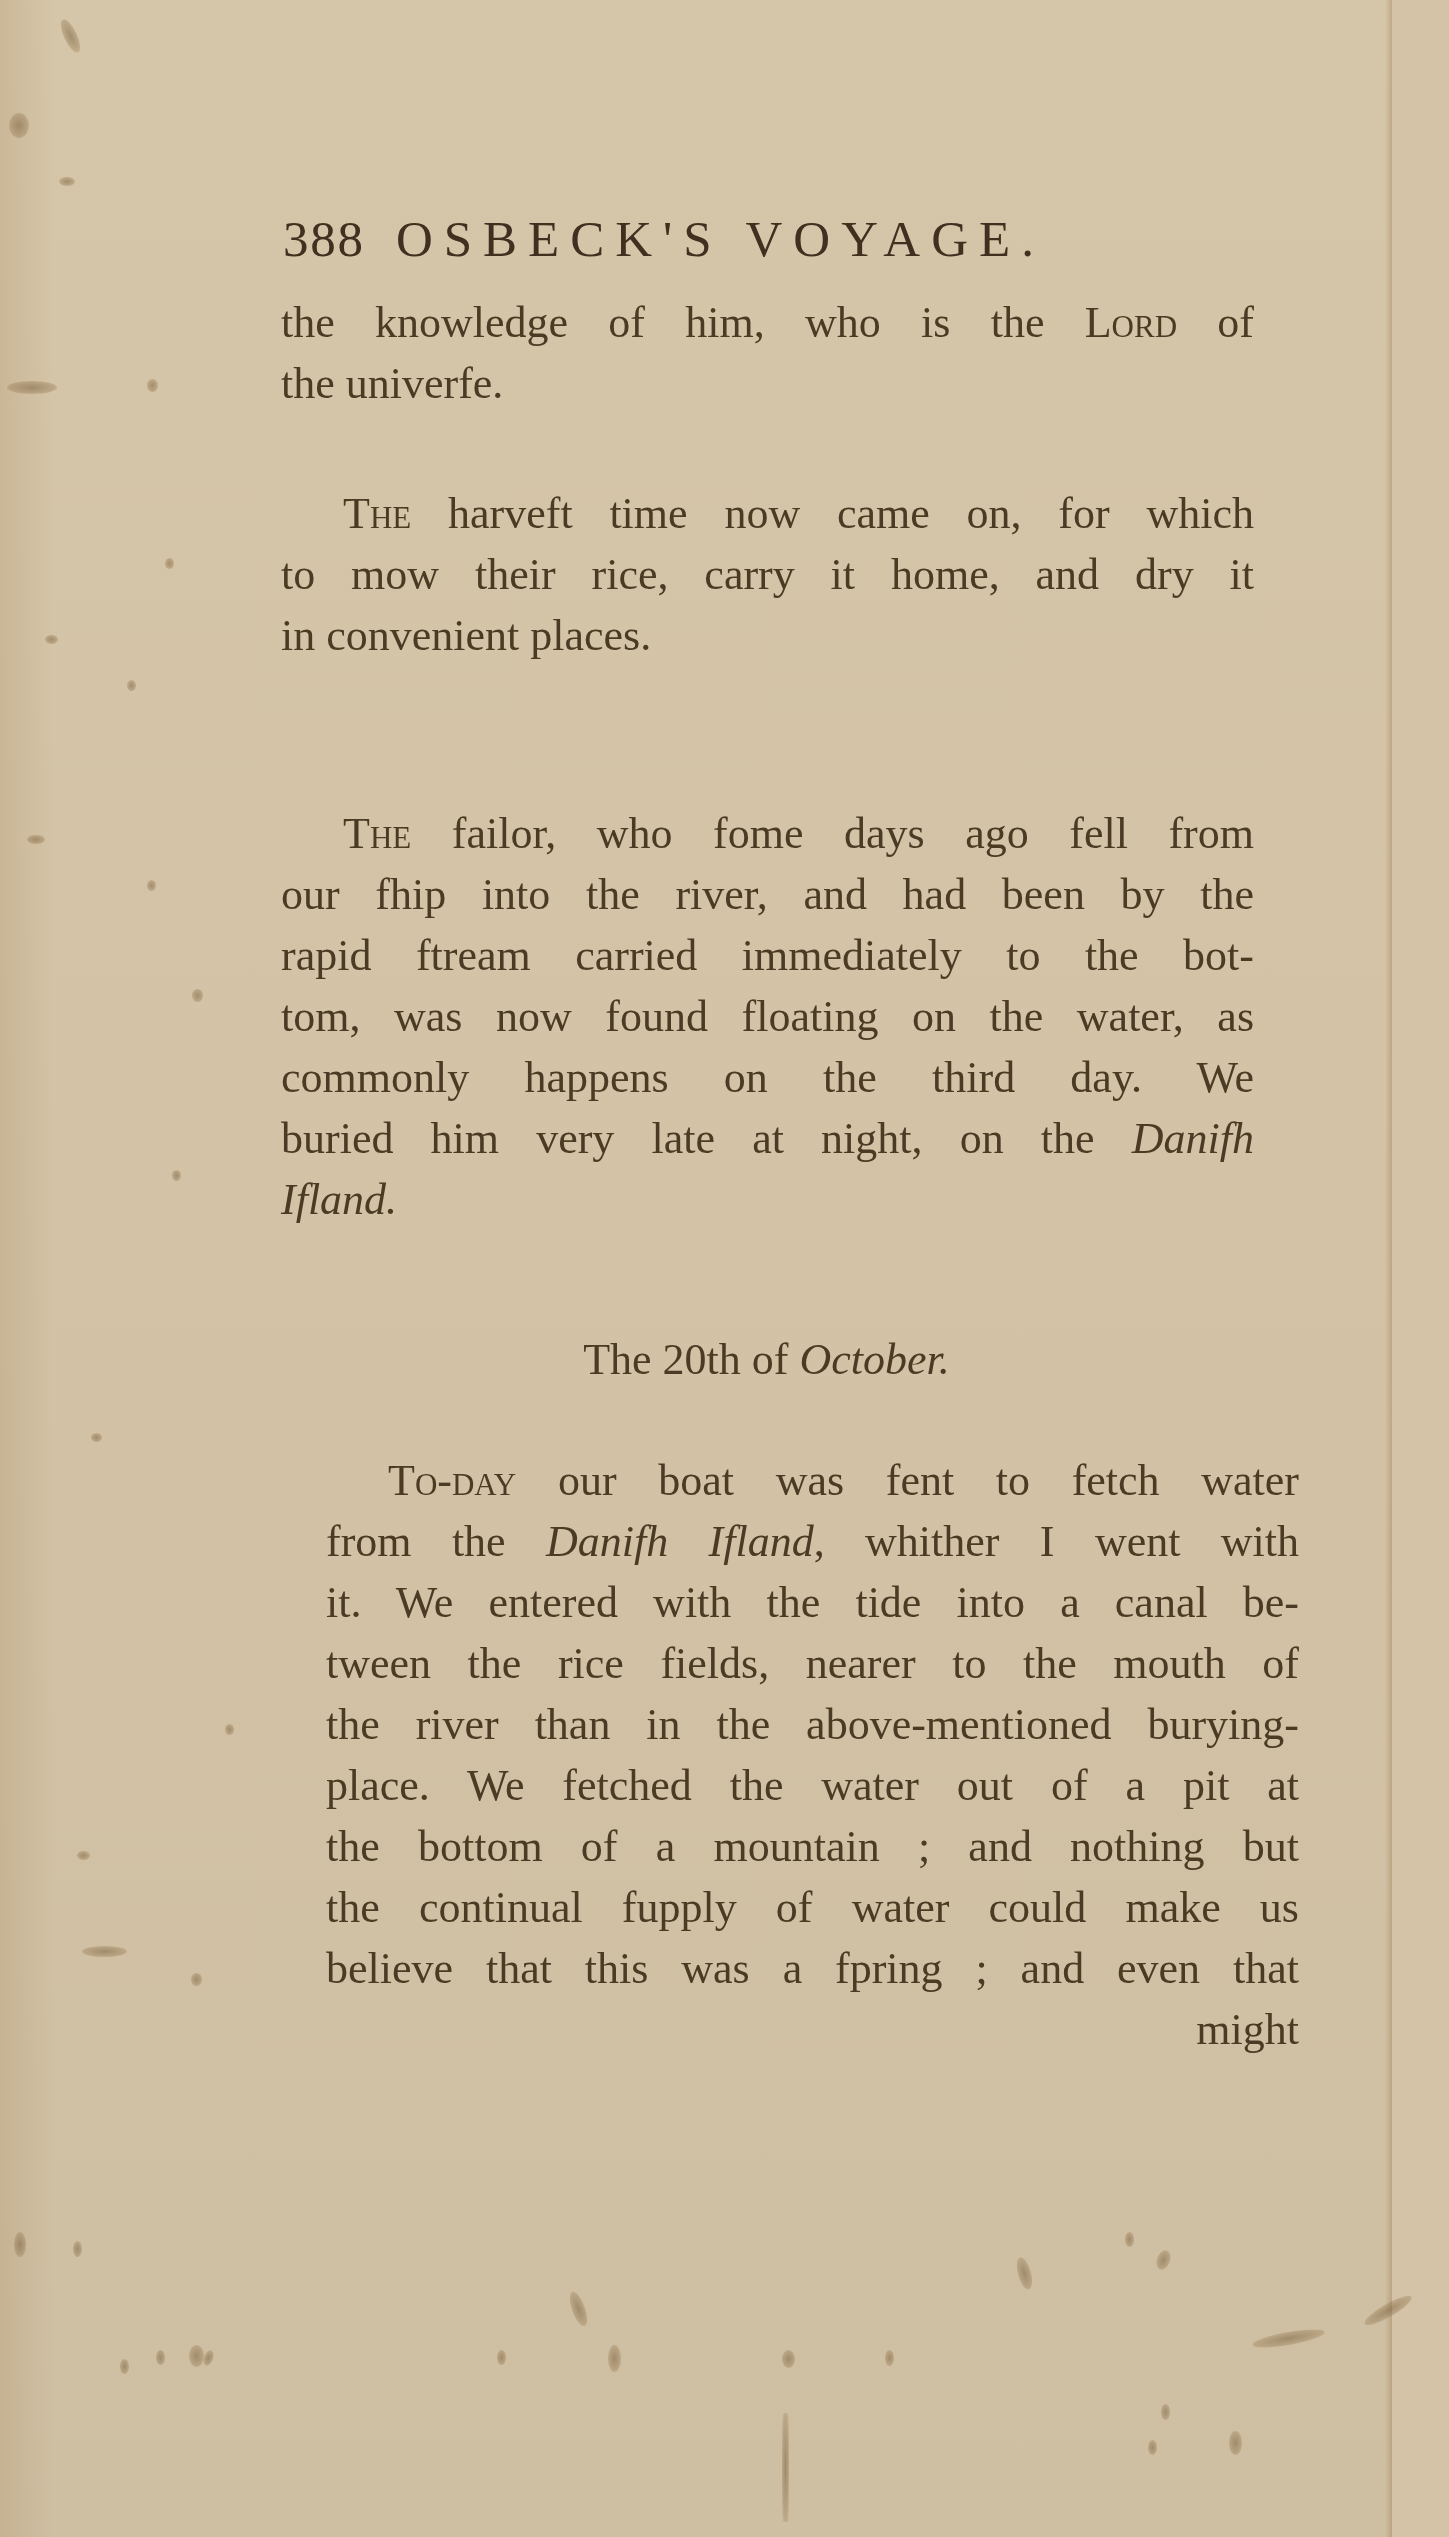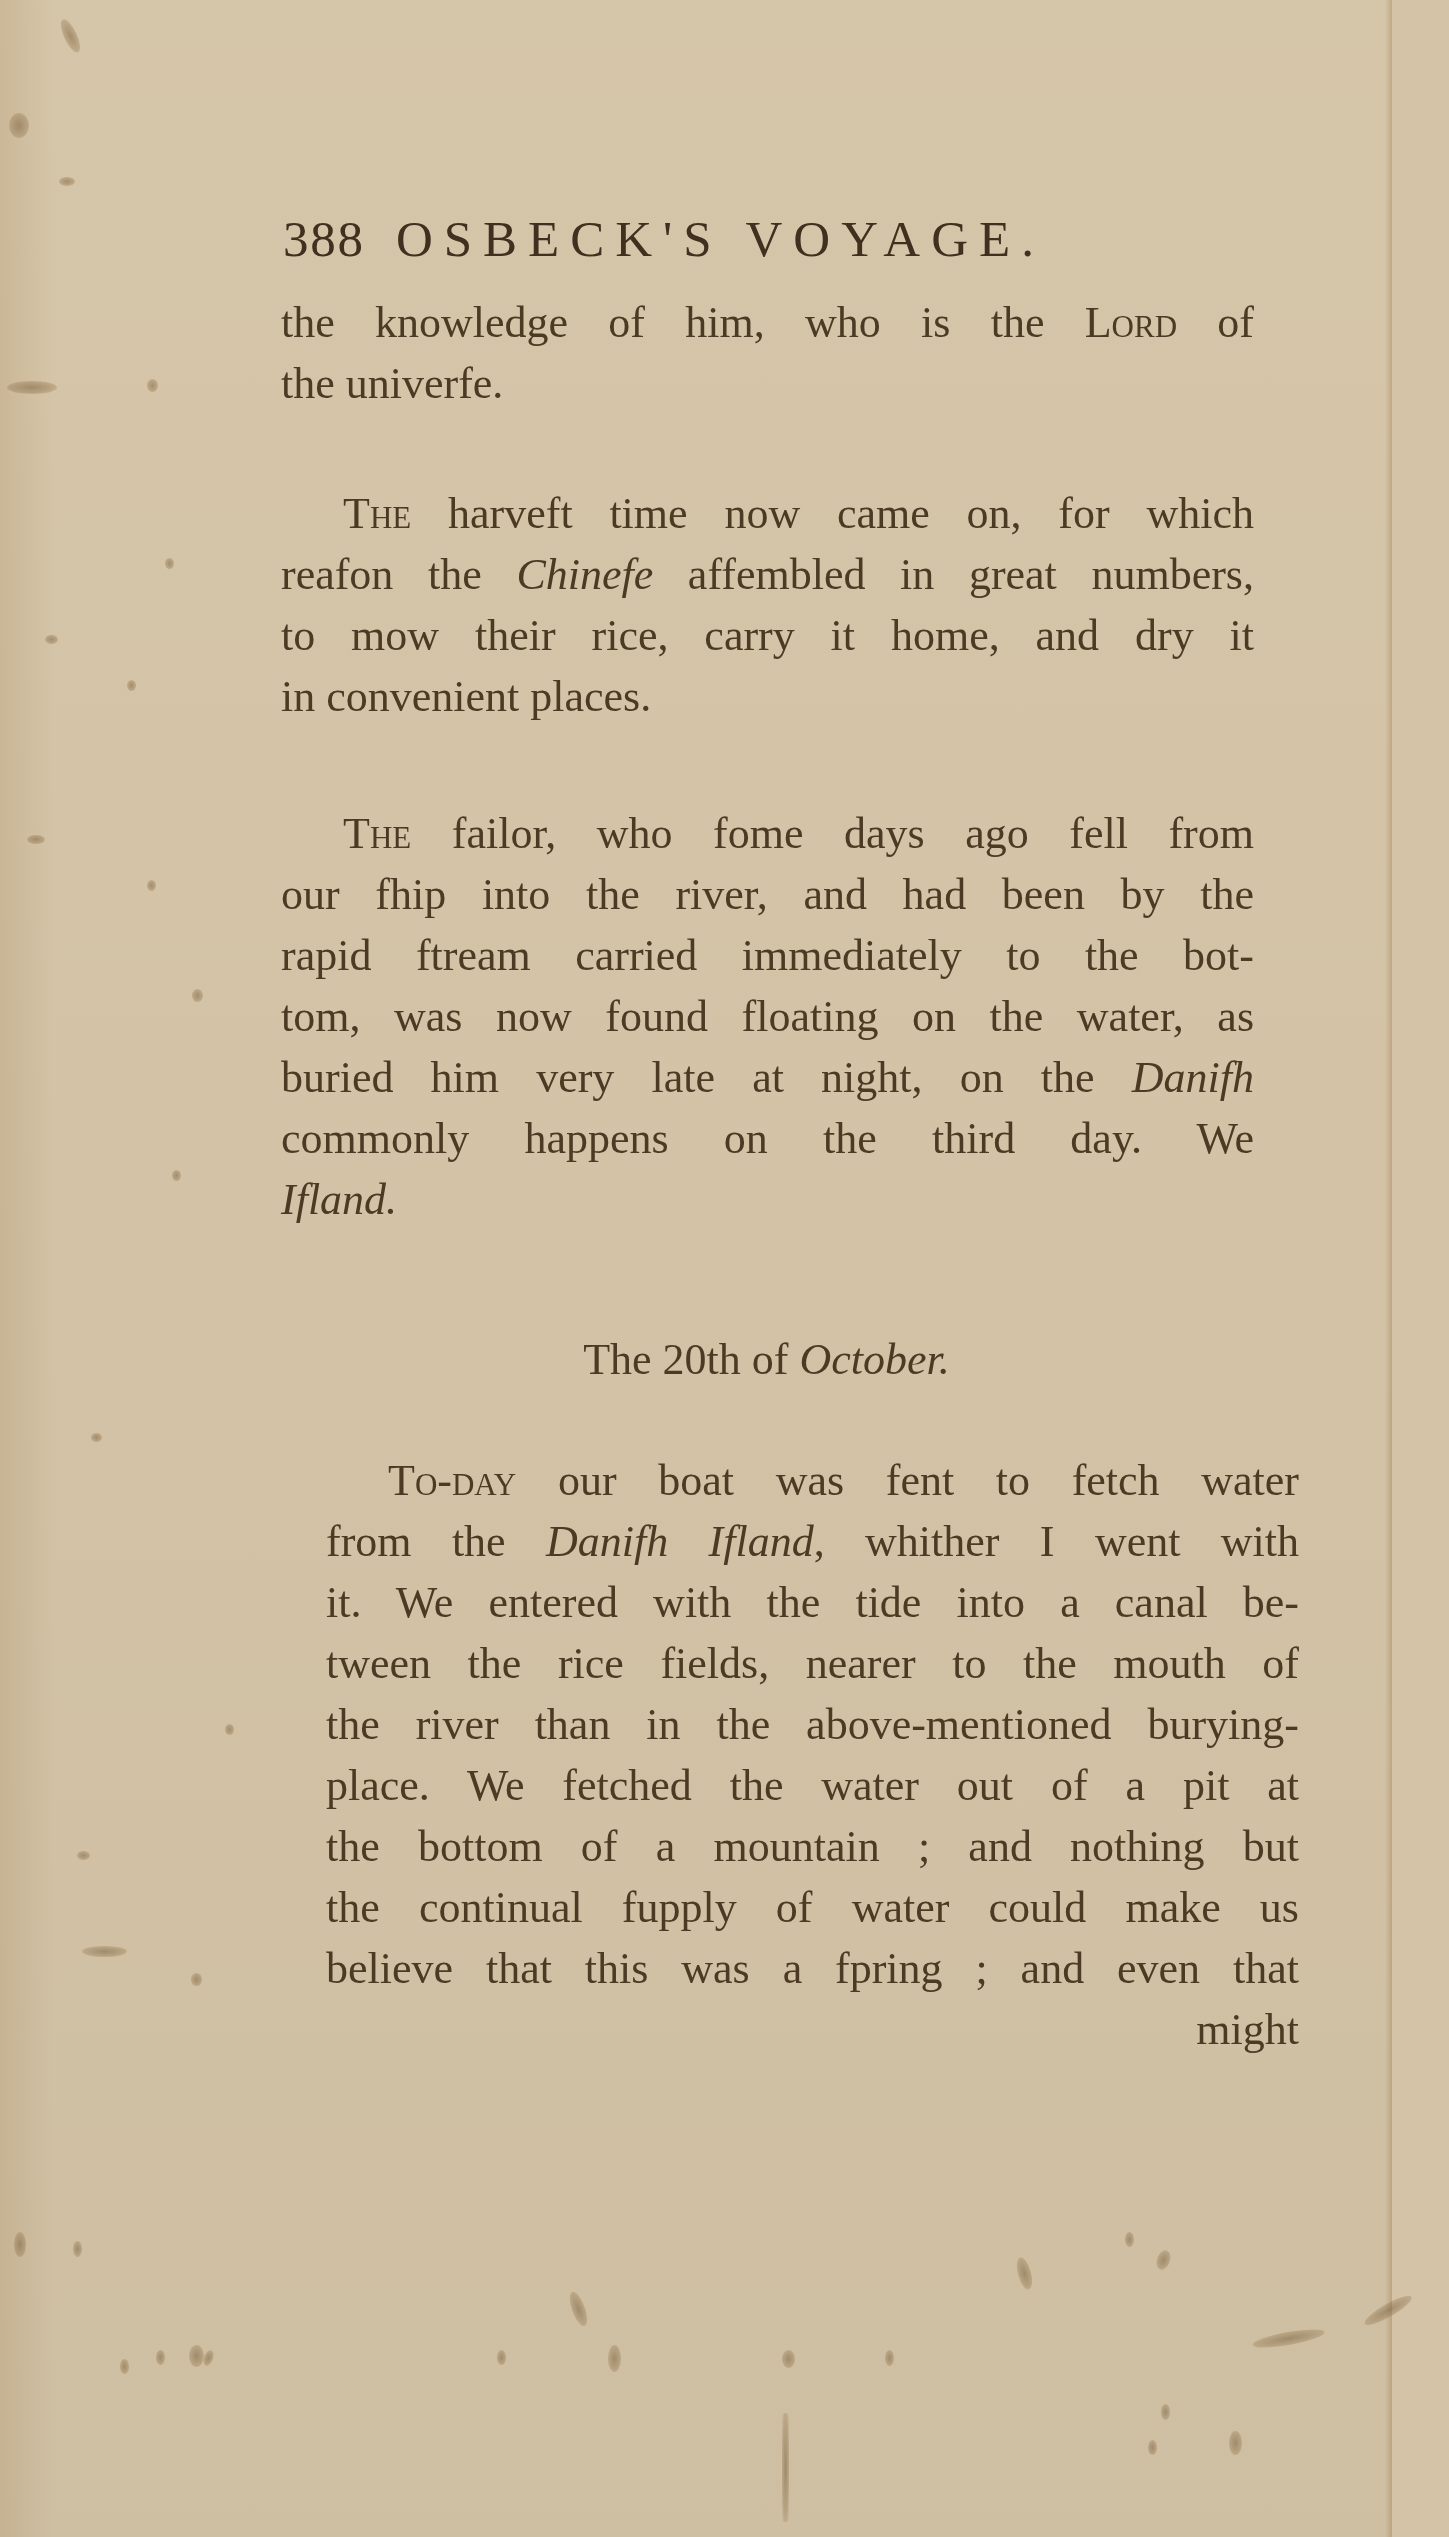--- a/index.html
+++ b/index.html
@@ -102,32 +102,31 @@
     <span class="page-num">388</span><span>OSBECK'S VOYAGE.</span>
   </div>
 
   <div class="para" style="top:292px;">
     <span class="line"><span>the knowledge of him, who is the </span><span class="sc">Lord</span><span> of</span></span>
     <span class="line last">the univerfe.</span>
   </div>
 
   <div class="para" style="top:483px;">
     <span class="line indent"><span>T</span><span class="sc">he</span><span> harveft time now came on, for which</span></span>
-    <span class="line"><span>reafon the </span><i>Chinefe</i><span> affembled in great numbers,</span></span>
     <span class="line">to mow their rice, carry it home, and dry it</span>
     <span class="line last">in convenient places.</span>
   </div>
 
   <div class="para" style="top:797px;margin-top:6px;">
     <span class="line indent"><span>T</span><span class="sc">he</span><span> failor, who fome days ago fell from</span></span>
     <span class="line">our fhip into the river, and had been by the</span>
     <span class="line">rapid ftream carried immediately to the bot-</span>
     <span class="line">tom, was now found floating on the water, as</span>
+    <span class="line">commonly happens on the third day. We</span>
     <span class="line"><span>buried him very late at night, on the </span><i>Danifh</i></span>
-    <span class="line">commonly happens on the third day. We</span>
     <span class="line last"><i>Ifland.</i></span>
   </div>
 
   <div class="date-heading">
     <span>The 20th of </span><i>October.</i>
   </div>
 
   <div class="para" style="top:1450px;margin-left:45px;">
     <span class="line indent"><span>T</span><span class="sc">o-day</span><span> our boat was fent to fetch water</span></span>
     <span class="line"><span>from the </span><i>Danifh Ifland</i><span>, whither I went with</span></span>

